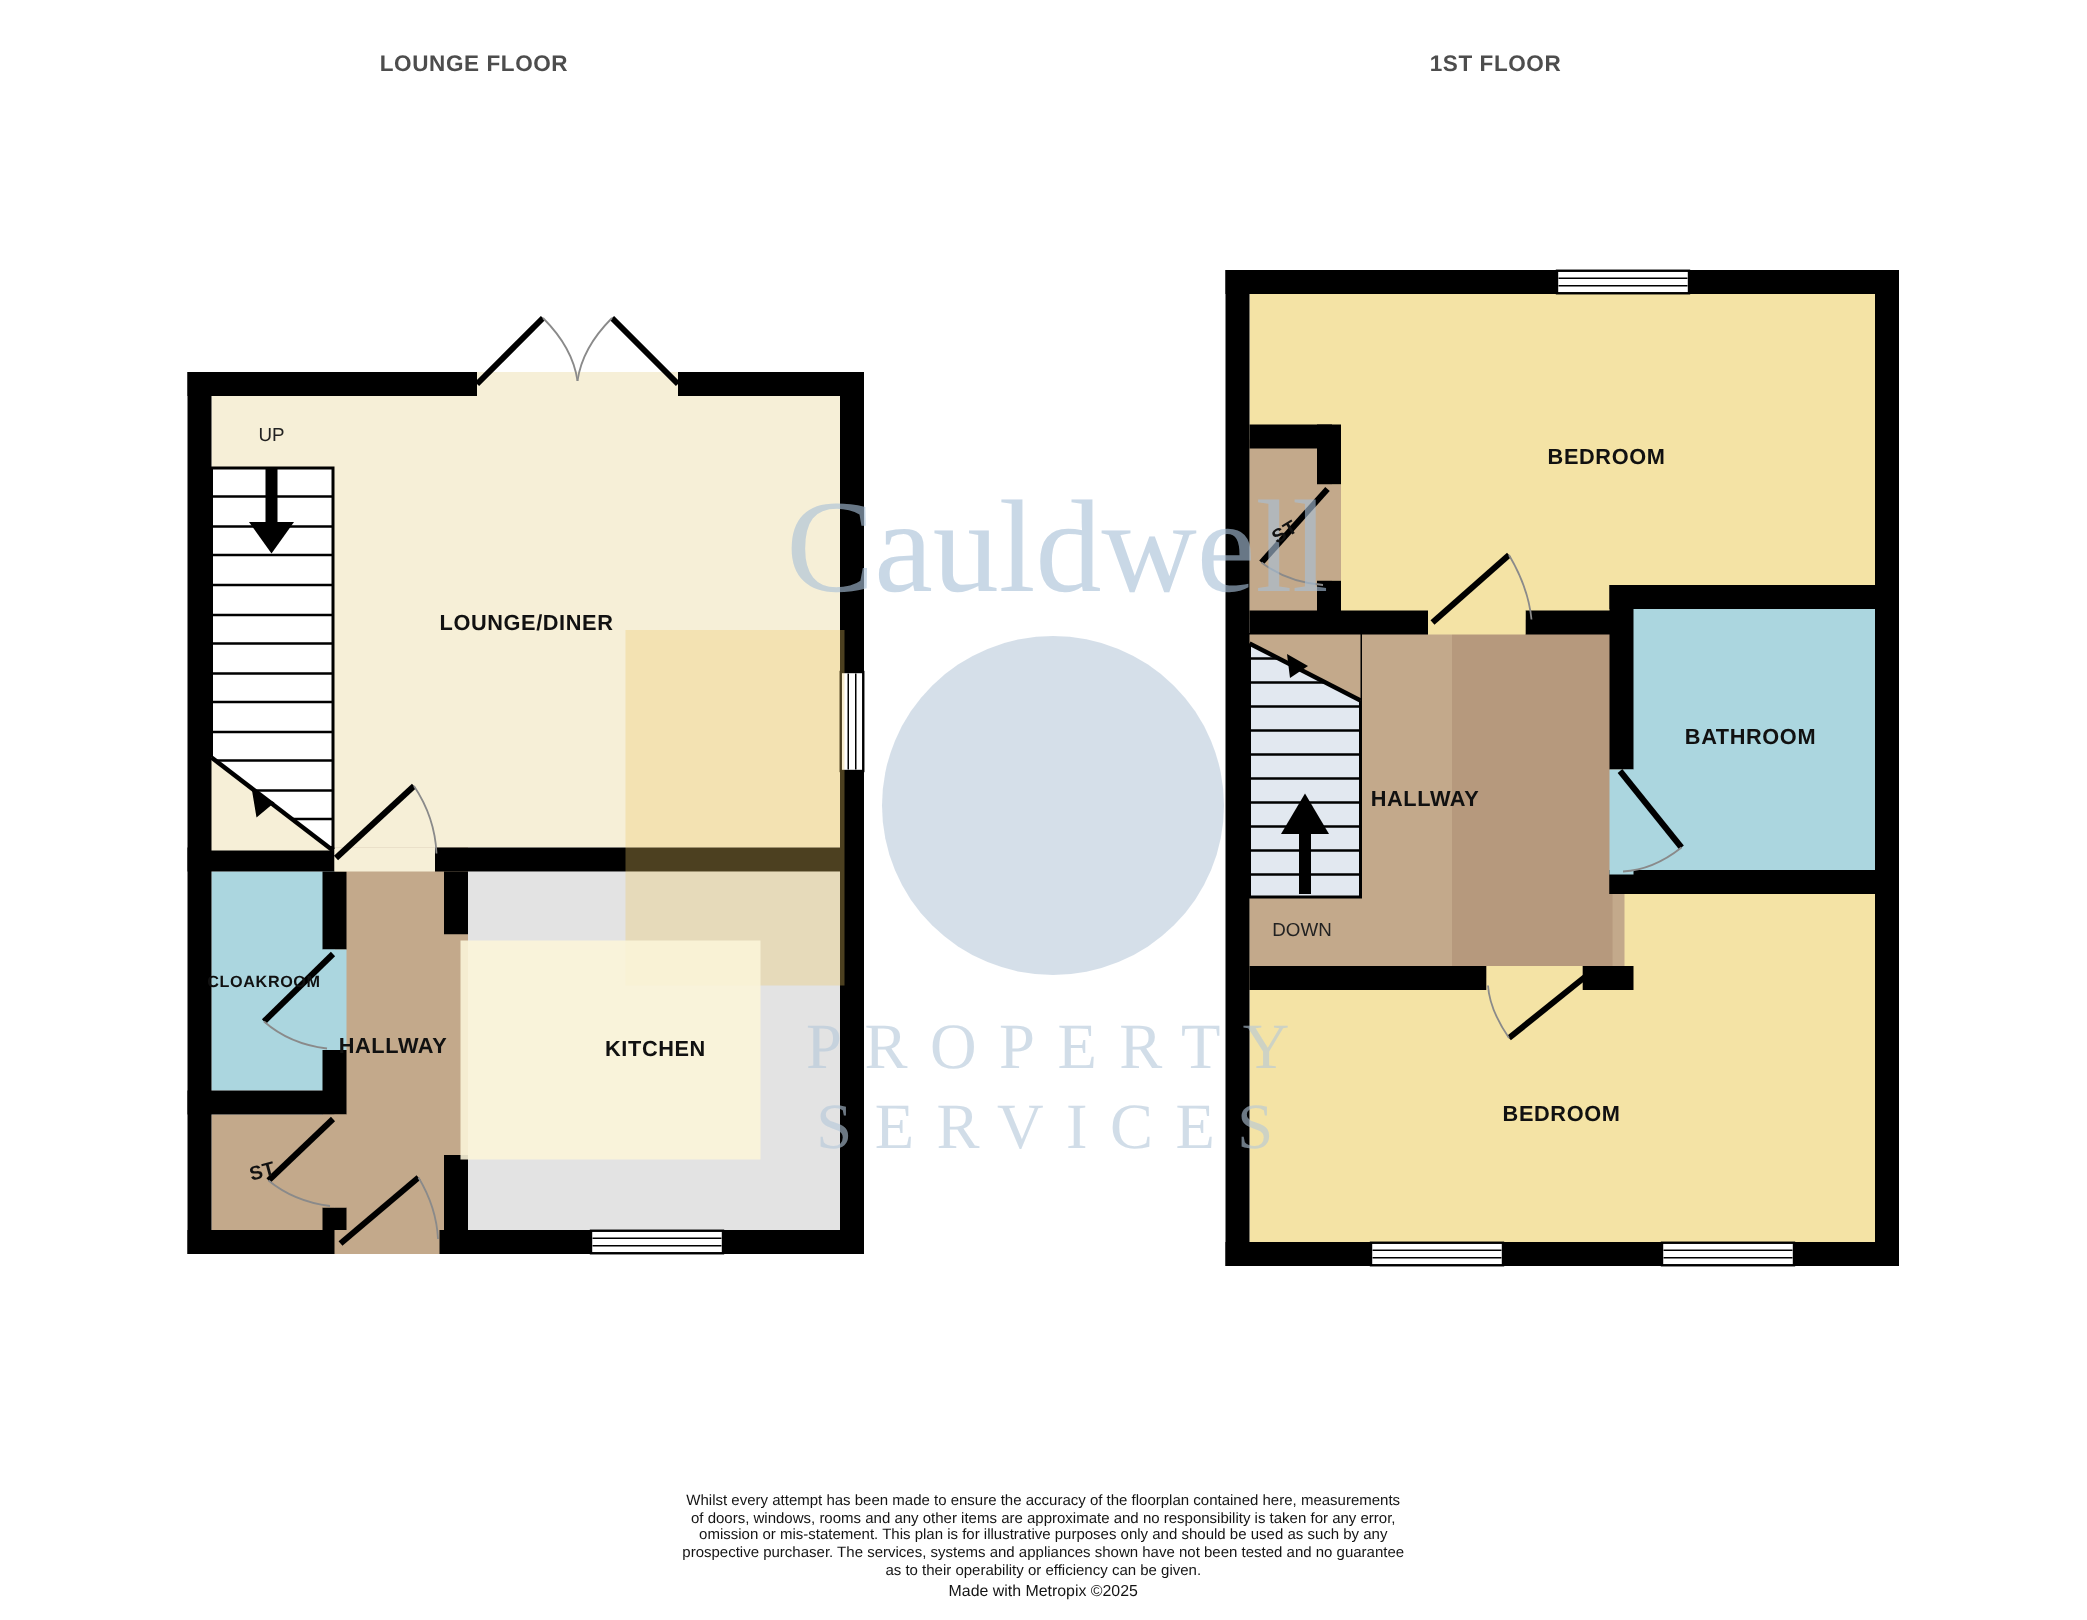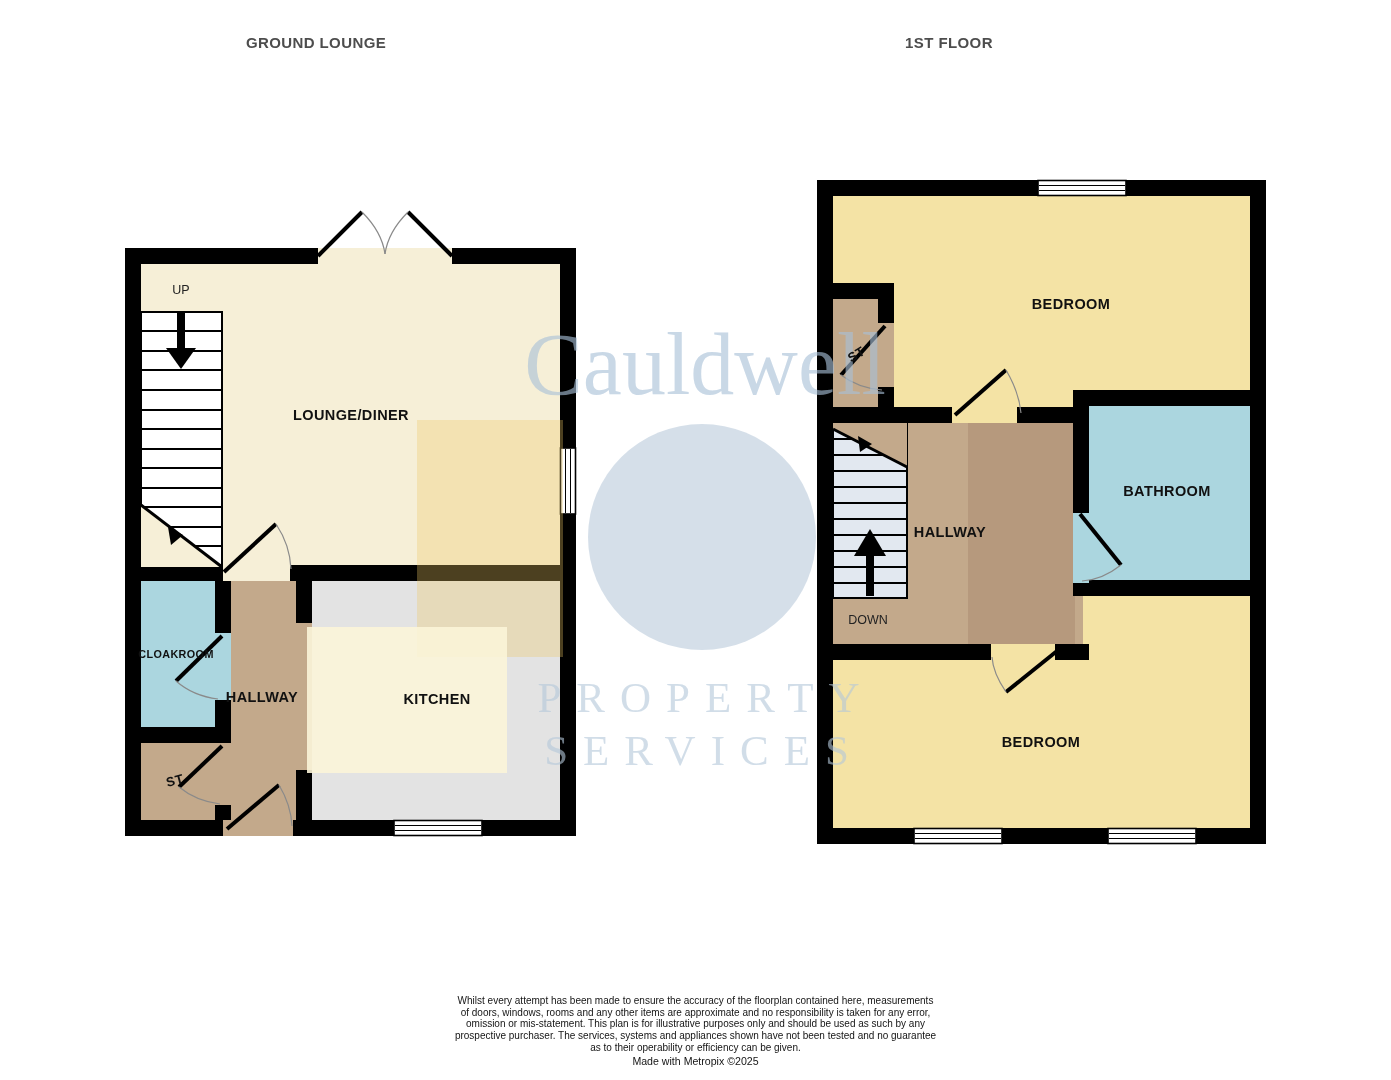--- a/index.html
+++ b/index.html
@@ -19,22 +19,22 @@
   .footer{
     position:absolute;left:50%;transform:translateX(-50%);top:993px;width:560px;text-align:center;
   }
   .footer .area{font-size:13.5px;font-weight:bold;color:#4d4d4d;margin:0 0 6px 0;}
   .footer .disclaimer{font-size:10px;color:#141414;line-height:1.17;margin:2px auto;width:482px;}
   .footer .credit{font-size:10.6px;color:#141414;margin:1px 0 0 0;}
 </style>
 </head>
 <body>
 
-<div class="floor-title" style="left:316px">GROUND LOUNGE</div>
-<div class="floor-title" style="left:949px">1ST FLOOR</div>
+<div class="floor-title" style="left:316px">LOUNGE FLOOR</div>
+<div class="floor-title" style="left:997px">1ST FLOOR</div>
 
 <svg id="plan-svg" width="1391" height="1080" viewBox="0 0 1391 1080">
 
   <g>
 
     <rect x="141" y="264" width="419" height="301" fill="#f6efd7"></rect>
     <rect x="306" y="581" width="254" height="239" fill="#e3e3e3"></rect>
     <rect x="223" y="565" width="89" height="271" fill="#c3a98b"></rect>
     <rect x="141" y="581" width="82" height="146" fill="#abd6df"></rect>
     <rect x="141" y="743" width="82" height="77" fill="#c3a98b"></rect>

